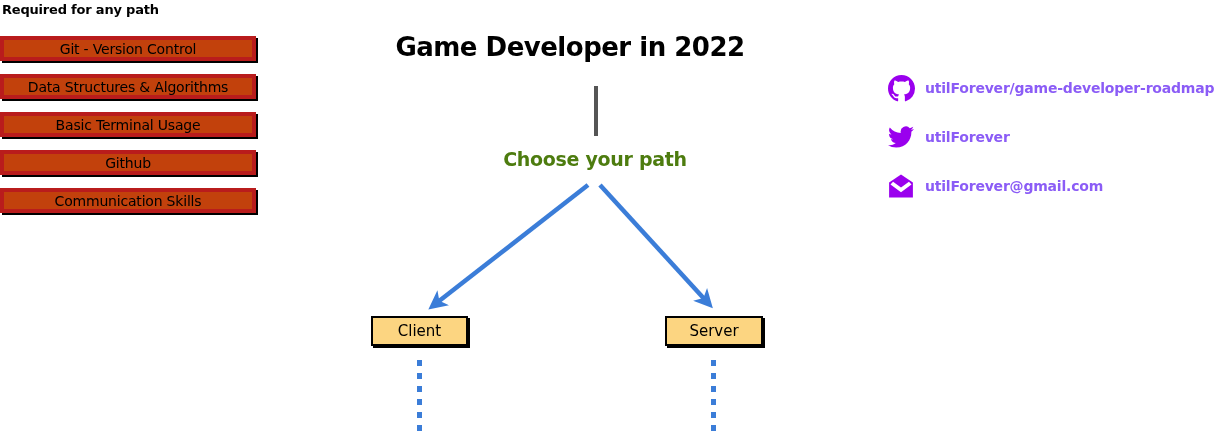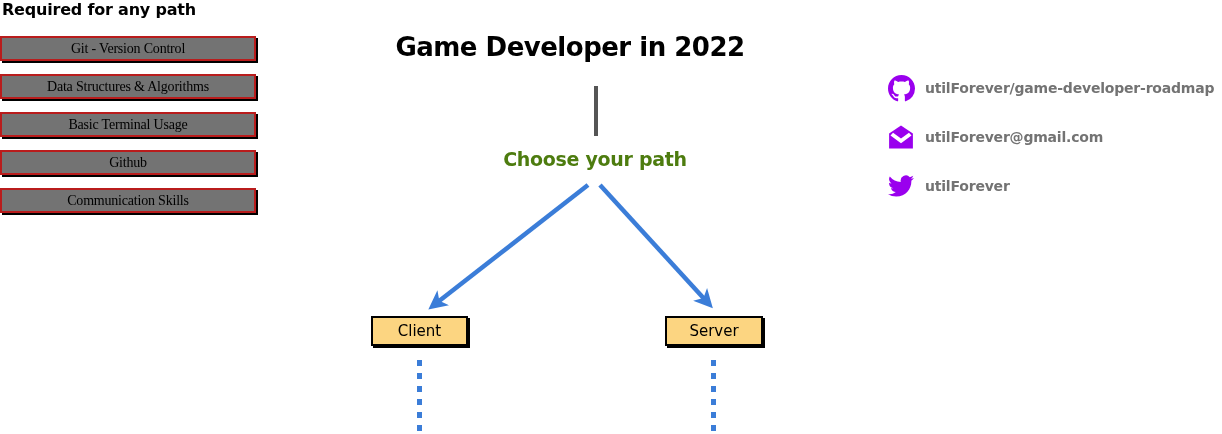--- a/index.html
+++ b/index.html
@@ -17,47 +17,46 @@
   }
 
   
   #required-section {
     position: absolute;
     left: 0;
     top: 0;
     width: 262px;
   }
   #required-heading {
-    font-size: 16px;
+    font-size: 13px;
     font-weight: bold;
     color: #000000;
     letter-spacing: -0.2px;
     margin: 3px 0 0 2px;
     line-height: 14px;
   }
   .req-list {
     position: absolute;
     top: 36px;
     left: 0;
     width: 262px;
   }
   .req-item {
     position: relative;
     width: 256px;
     height: 25px;
     margin-bottom: 13px;
     box-sizing: border-box;
-    background: #737373;
-    border: 2px solid #b91c1c;
+    background: #c2410c;
+    border: 4px solid #b91c1c;
     box-shadow: 2px 2px 0 #000000;
     display: flex;
     align-items: center;
     justify-content: center;
     cursor: pointer;
-    font-family: Liberation Serif, serif;
   }
   .req-label {
     font-size: 14px;
     font-weight: 500;
     color: #000000;
     line-height: 14px;
     white-space: nowrap;
     letter-spacing: -0.2px;
   }
 
@@ -164,21 +163,21 @@
     height: 30px;
     flex: 0 0 30px;
     display: flex;
     align-items: center;
     justify-content: center;
   }
   .contact-text {
     margin-left: 9px;
     font-size: 14px;
     font-weight: bold;
-    color: #737373;
+    color: #8b5cf6;
     white-space: nowrap;
     letter-spacing: -0.2px;
     line-height: 16px;
   }
 </style>
 </head>
 <body>
 
 <div id="required-section">
   <div id="required-heading">Required for any path</div>
@@ -243,33 +242,33 @@
           2 .27c1.53-1.04 2.2-.82 2.2-.82.44 1.1.16 1.92.08 2.12.51.56.82 1.27.82 2.15 0 3.07-1.87
           3.75-3.65 3.95.29.25.54.73.54 1.48 0 1.07-.01 1.93-.01 2.2 0 .21.15.46.55.38A8.01 8.01 0 0 0 16
           8c0-4.42-3.58-8-8-8z"></path>
       </svg>
     </span>
     <span class="contact-text">utilForever/game-developer-roadmap</span>
   </div>
 
   <div class="contact-row">
     <span class="contact-icon">
-      <svg width="28" height="28" viewBox="0 0 24 24" xmlns="http://www.w3.org/2000/svg">
-        <path fill="#9a00ee" d="M12 2.2 1.8 9.1V21.8h20.4V9.1L12 2.2z"></path>
-        <path fill="#ffffff" d="M5.2 8.4 12 13.2l6.8-4.8 2.2 2.3L12 17.4 3 10.7l2.2-2.3z"></path>
-      </svg>
-    </span>
-    <span class="contact-text">utilForever@gmail.com</span>
-  </div>
-
-  <div class="contact-row">
-    <span class="contact-icon">
       <svg width="26" height="26" viewBox="0 0 24 24" xmlns="http://www.w3.org/2000/svg">
         <path fill="#9a00ee" d="M23.95 4.57a10 10 0 0 1-2.82.77 4.96 4.96 0 0 0 2.16-2.72c-.95.56-2 .96-3.12
           1.19a4.92 4.92 0 0 0-8.38 4.48A13.97 13.97 0 0 1 1.67 3.15a4.92 4.92 0 0 0 1.52 6.57 4.9 4.9 0 0
           1-2.23-.61v.06a4.92 4.92 0 0 0 3.95 4.83 4.96 4.96 0 0 1-2.22.08 4.93 4.93 0 0 0 4.6 3.42A9.87 9.87 0
           0 1 0 19.54a13.94 13.94 0 0 0 7.55 2.21c9.06 0 14.01-7.5 14.01-14.01 0-.21 0-.42-.02-.63a10 10 0 0 0
           2.41-2.54z"></path>
       </svg>
     </span>
     <span class="contact-text">utilForever</span>
   </div>
+
+  <div class="contact-row">
+    <span class="contact-icon">
+      <svg width="28" height="28" viewBox="0 0 24 24" xmlns="http://www.w3.org/2000/svg">
+        <path fill="#9a00ee" d="M12 2.2 1.8 9.1V21.8h20.4V9.1L12 2.2z"></path>
+        <path fill="#ffffff" d="M5.2 8.4 12 13.2l6.8-4.8 2.2 2.3L12 17.4 3 10.7l2.2-2.3z"></path>
+      </svg>
+    </span>
+    <span class="contact-text">utilForever@gmail.com</span>
+  </div>
 </div>
 
 </body></html>

